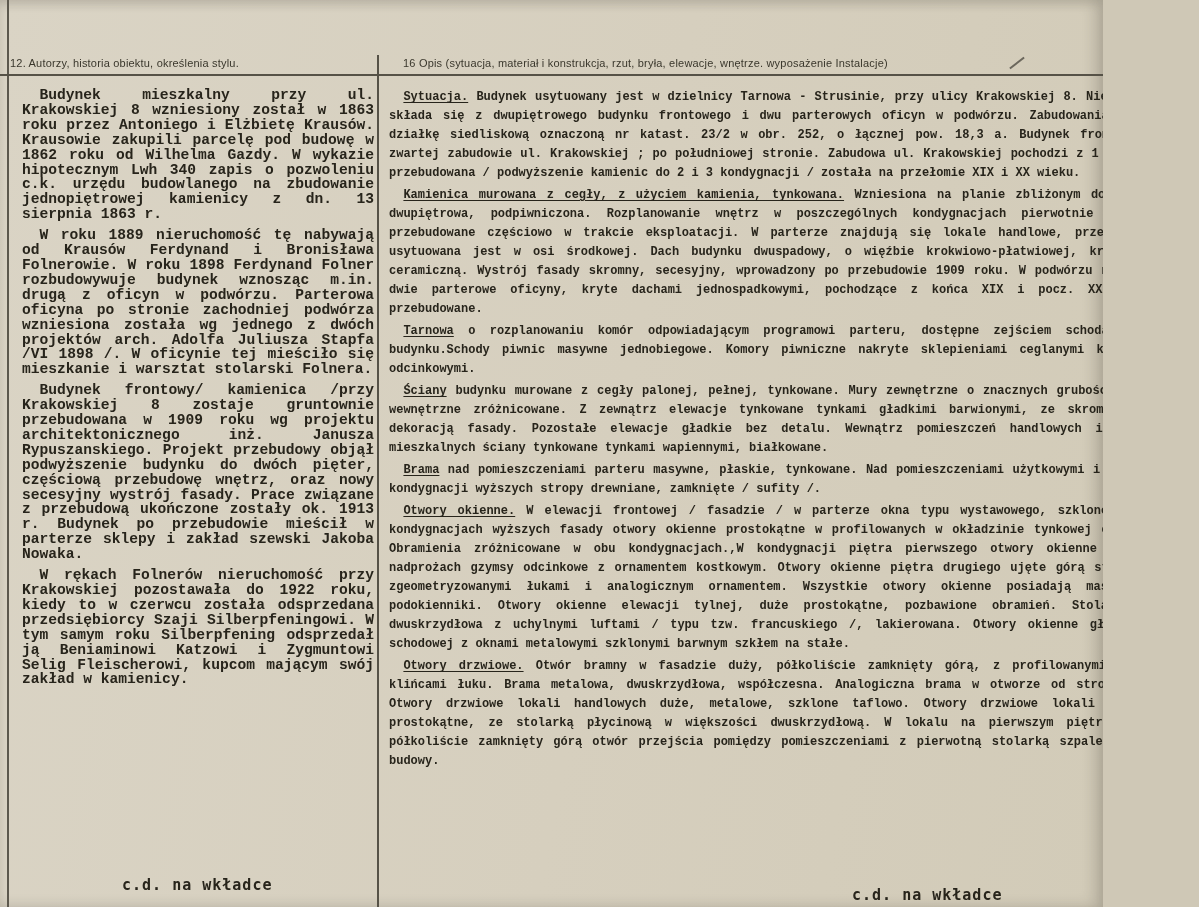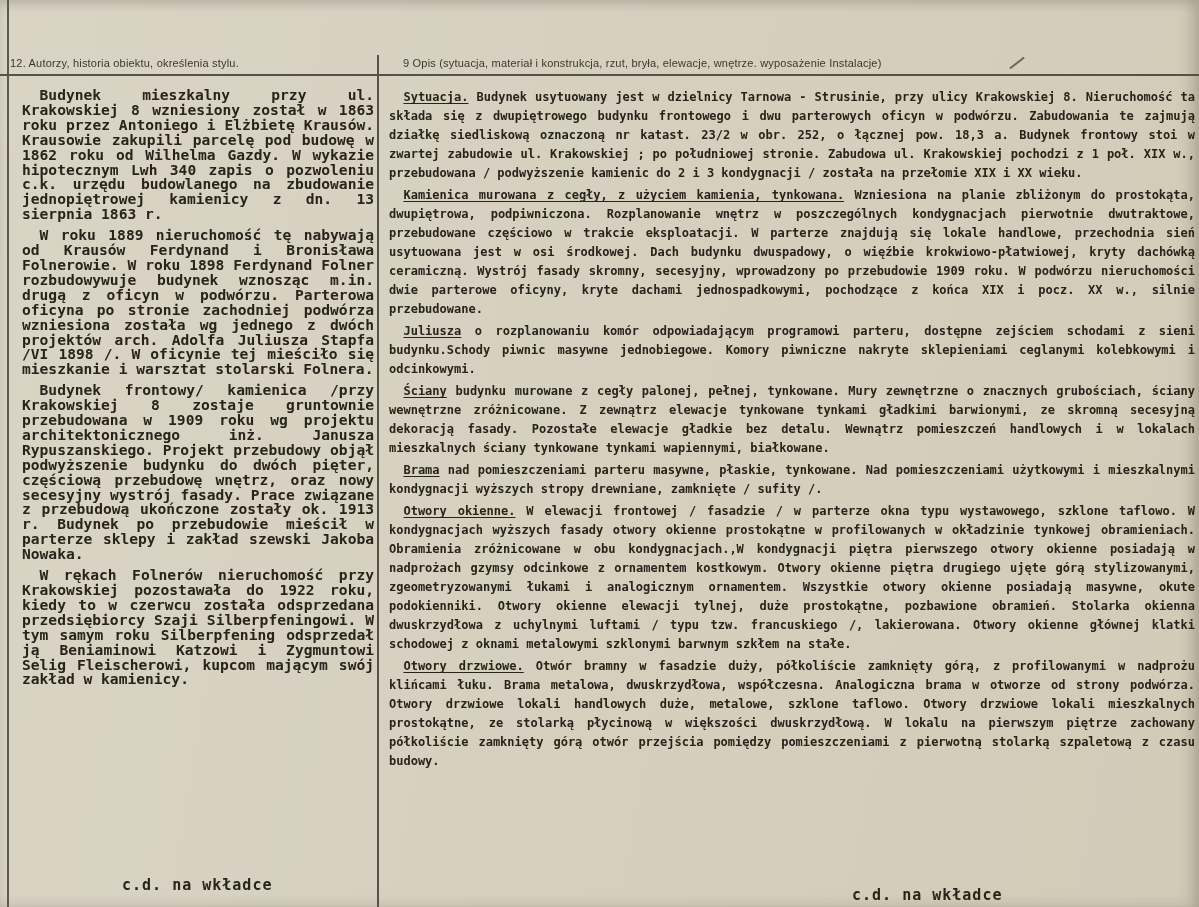--- a/index.html
+++ b/index.html
@@ -2,21 +2,21 @@
 <html lang="pl"><head>
 <meta charset="utf-8">
 <style>
   html, body {
     margin: 0;
     padding: 0;
     background: #cfc8b6;
   }
   .paper {
     position: relative;
-    width: 1199px;
+    width: 1103px;
     height: 907px;
     background: linear-gradient(100deg, #dad4c5 0%, #d6cfbe 55%, #d2cbb8 100%);
     box-shadow: inset -8px 0 14px rgba(40,35,25,0.18), inset 0 5px 8px rgba(40,35,25,0.08);
     overflow: hidden;
     font-family: "DejaVu Sans Mono", "Liberation Mono", monospace;
     color: #27241b;
   }
   .section-header {
     position: absolute;
     top: 57px;
@@ -50,20 +50,21 @@
     position: absolute;
     left: 1008px; top: 62px;
     width: 18px; height: 2px;
     background: #6b675c;
     transform: rotate(-38deg);
   }
   .col {
     position: absolute;
     text-align: justify;
     font-weight: bold;
+    font-family: Liberation Mono, monospace;
     -webkit-font-smoothing: antialiased;
   }
   .col-left {
     left: 22px; top: 88px;
     width: 352px;
     font-size: 14.6px;
     line-height: 14.9px;
   }
   .col-right {
     left: 389px; top: 88px;
@@ -92,33 +93,33 @@
 
 <div class="paper">
 
   <div class="left-edge-line"></div>
   <div class="hrule"></div>
   <div class="vrule"></div>
   <div class="pen-mark"></div>
 
   <div class="section-header header-left">12. Autorzy, historia obiektu, określenia stylu.</div>
 
-  <div class="section-header header-right">9 Opis (sytuacja, materiał i konstrukcja, rzut, bryła, elewacje, wnętrze. wyposażenie Instalacje)</div>
+  <div class="section-header header-right">16 Opis (sytuacja, materiał i konstrukcja, rzut, bryła, elewacje, wnętrze. wyposażenie Instalacje)</div>
 
   <div class="col col-left" id="left-paragraphs">
       <p class="para">Budynek mieszkalny przy ul. Krakowskiej 8 wzniesiony został w 1863 roku przez Antoniego i Elżbietę Krausów. Krausowie zakupili parcelę pod budowę w 1862 roku od Wilhelma Gazdy. W wykazie hipotecznym Lwh 340 zapis o pozwoleniu c.k. urzędu budowlanego na zbudowanie jednopiętrowej kamienicy z dn. 13 sierpnia 1863 r.</p>
       <p class="para">W roku 1889 nieruchomość tę nabywają od Krausów Ferdynand i Bronisława Folnerowie. W roku 1898 Ferdynand Folner rozbudowywuje budynek wznosząc m.in. drugą z oficyn w podwórzu. Parterowa oficyna po stronie zachodniej podwórza wzniesiona została wg jednego z dwóch projektów arch. Adolfa Juliusza Stapfa /VI 1898 /. W oficynie tej mieściło się mieszkanie i warsztat stolarski Folnera.</p>
       <p class="para">Budynek frontowy/ kamienica /przy Krakowskiej 8 zostaje gruntownie przebudowana w 1909 roku wg projektu architektonicznego inż. Janusza Rypuszanskiego. Projekt przebudowy objął podwyższenie budynku do dwóch pięter, częściową przebudowę wnętrz, oraz nowy secesyjny wystrój fasady. Prace związane z przebudową ukończone zostały ok. 1913 r. Budynek po przebudowie mieścił w parterze sklepy i zakład szewski Jakoba Nowaka.</p>
       <p class="para">W rękach Folnerów nieruchomość przy Krakowskiej pozostawała do 1922 roku, kiedy to w czerwcu została odsprzedana przedsiębiorcy Szaji Silberpfeningowi. W tym samym roku Silberpfening odsprzedał ją Beniaminowi Katzowi i Zygmuntowi Selig Fleischerowi, kupcom mającym swój zakład w kamienicy.</p>
     </div>
 
   <div class="col col-right" id="right-paragraphs">
       <p class="para"><span class="lead">Sytuacja.</span> Budynek usytuowany jest w dzielnicy Tarnowa - Strusinie, przy ulicy Krakowskiej 8. Nieruchomość ta składa się z dwupiętrowego budynku frontowego i dwu parterowych oficyn w podwórzu. Zabudowania te zajmują działkę siedliskową oznaczoną nr katast. 23/2 w obr. 252, o łącznej pow. 18,3 a. Budynek frontowy stoi w zwartej zabudowie ul. Krakowskiej ; po południowej stronie. Zabudowa ul. Krakowskiej pochodzi z 1 poł. XIX w., przebudowana / podwyższenie kamienic do 2 i 3 kondygnacji / została na przełomie XIX i XX wieku.</p>
       <p class="para"><span class="lead">Kamienica murowana z cegły, z użyciem kamienia, tynkowana.</span> Wzniesiona na planie zbliżonym do prostokąta, dwupiętrowa, podpiwniczona. Rozplanowanie wnętrz w poszczególnych kondygnacjach pierwotnie dwutraktowe, przebudowane częściowo w trakcie eksploatacji. W parterze znajdują się lokale handlowe, przechodnia sień usytuowana jest w osi środkowej. Dach budynku dwuspadowy, o więźbie krokwiowo-płatwiowej, kryty dachówką ceramiczną. Wystrój fasady skromny, secesyjny, wprowadzony po przebudowie 1909 roku. W podwórzu nieruchomości dwie parterowe oficyny, kryte dachami jednospadkowymi, pochodzące z końca XIX i pocz. XX w., silnie przebudowane.</p>
-      <p class="para"><span class="lead">Juliusza</span> o rozplanowaniu komór odpowiadającym programowi parteru, dostępne zejściem schodami z sieni budynku.Schody piwnic masywne jednobiegowe. Komory piwniczne nakryte sklepieniami ceglanymi kolebkowymi i odcinkowymi.</p>
+      <p class="para"><span class="lead">Tarnowa</span> o rozplanowaniu komór odpowiadającym programowi parteru, dostępne zejściem schodami z sieni budynku.Schody piwnic masywne jednobiegowe. Komory piwniczne nakryte sklepieniami ceglanymi kolebkowymi i odcinkowymi.</p>
       <p class="para"><span class="lead">Ściany</span> budynku murowane z cegły palonej, pełnej, tynkowane. Mury zewnętrzne o znacznych grubościach, ściany wewnętrzne zróżnicowane. Z zewnątrz elewacje tynkowane tynkami gładkimi barwionymi, ze skromną secesyjną dekoracją fasady. Pozostałe elewacje gładkie bez detalu. Wewnątrz pomieszczeń handlowych i w lokalach mieszkalnych ściany tynkowane tynkami wapiennymi, białkowane.</p>
       <p class="para"><span class="lead">Brama</span> nad pomieszczeniami parteru masywne, płaskie, tynkowane. Nad pomieszczeniami użytkowymi i mieszkalnymi kondygnacji wyższych stropy drewniane, zamknięte / sufity /.</p>
       <p class="para"><span class="lead">Otwory okienne.</span> W elewacji frontowej / fasadzie / w parterze okna typu wystawowego, szklone taflowo. W kondygnacjach wyższych fasady otwory okienne prostokątne w profilowanych w okładzinie tynkowej obramieniach. Obramienia zróżnicowane w obu kondygnacjach.,W kondygnacji piętra pierwszego otwory okienne posiadają w nadprożach gzymsy odcinkowe z ornamentem kostkowym. Otwory okienne piętra drugiego ujęte górą stylizowanymi, zgeometryzowanymi łukami i analogicznym ornamentem. Wszystkie otwory okienne posiadają masywne, okute podokienniki. Otwory okienne elewacji tylnej, duże prostokątne, pozbawione obramień. Stolarka okienna dwuskrzydłowa z uchylnymi luftami / typu tzw. francuskiego /, lakierowana. Otwory okienne głównej klatki schodowej z oknami metalowymi szklonymi barwnym szkłem na stałe.</p>
       <p class="para"><span class="lead">Otwory drzwiowe.</span> Otwór bramny w fasadzie duży, półkoliście zamknięty górą, z profilowanymi w nadprożu klińcami łuku. Brama metalowa, dwuskrzydłowa, współczesna. Analogiczna brama w otworze od strony podwórza. Otwory drzwiowe lokali handlowych duże, metalowe, szklone taflowo. Otwory drzwiowe lokali mieszkalnych prostokątne, ze stolarką płycinową w większości dwuskrzydłową. W lokalu na pierwszym piętrze zachowany półkoliście zamknięty górą otwór przejścia pomiędzy pomieszczeniami z pierwotną stolarką szpaletową z czasu budowy.</p>
     </div>
 
   <div class="footer-note footer-left">c.d. na wkładce</div>
 
   <div class="footer-note footer-right">c.d. na wkładce</div>
 

